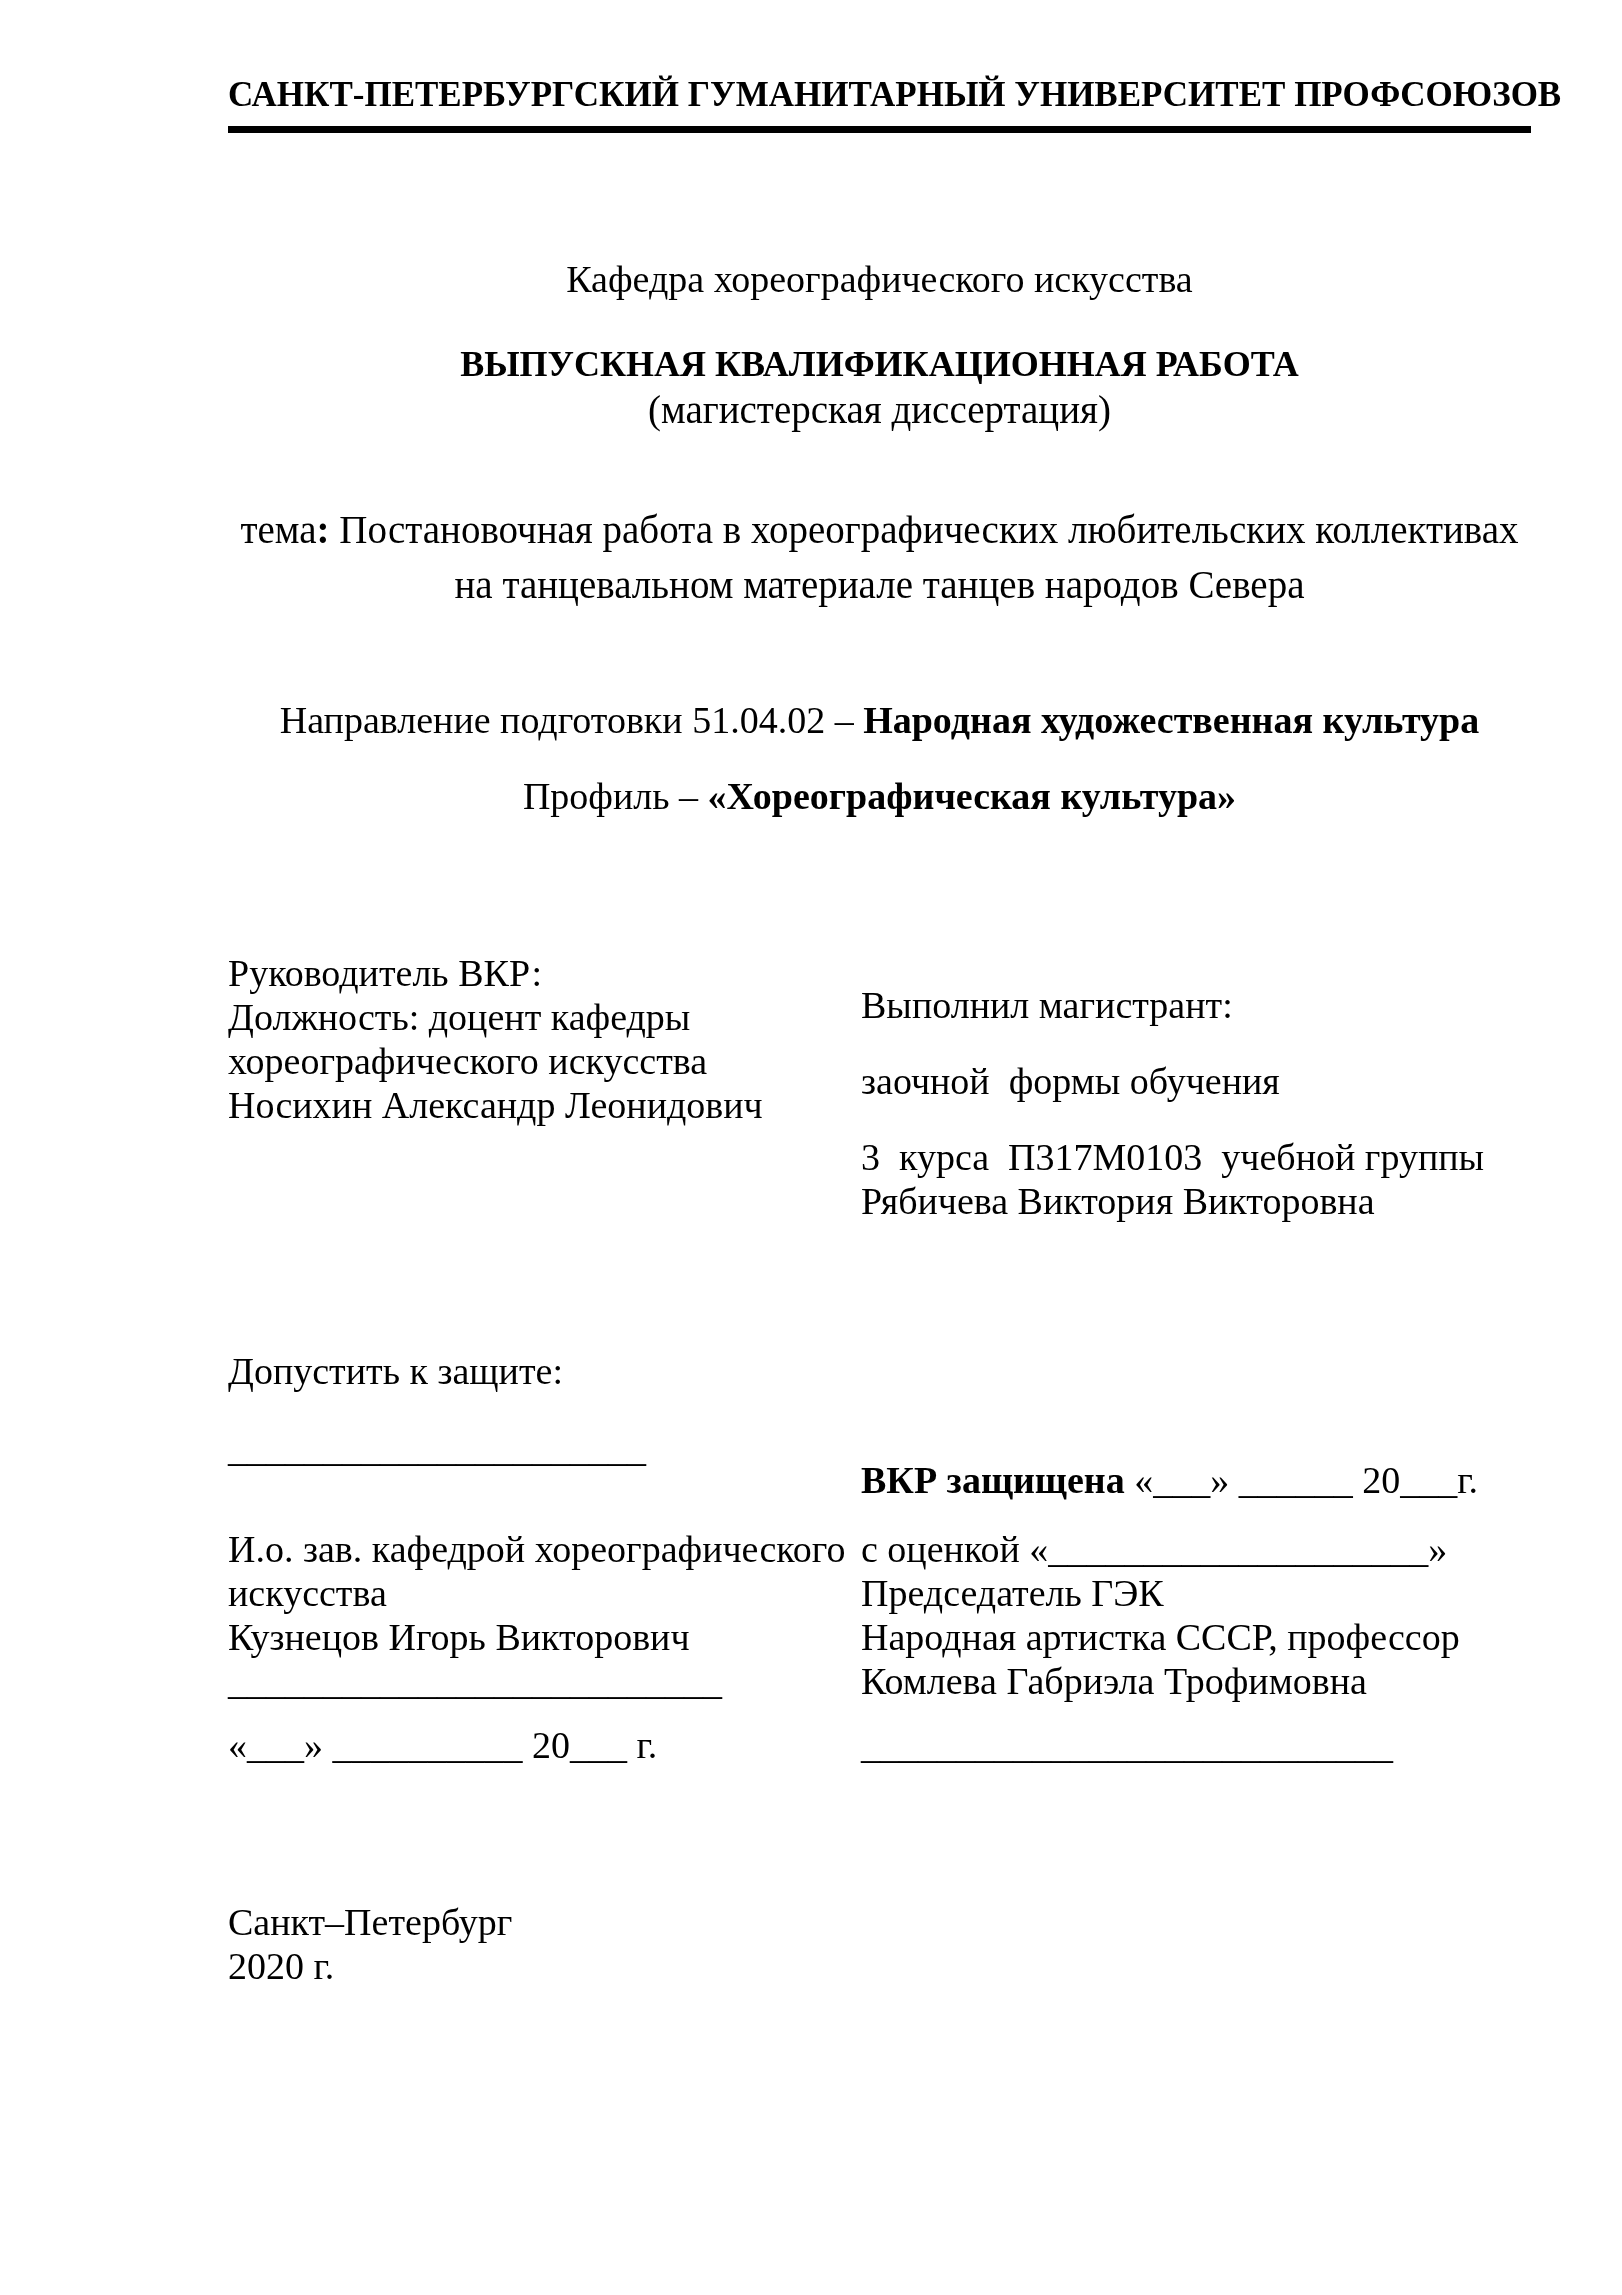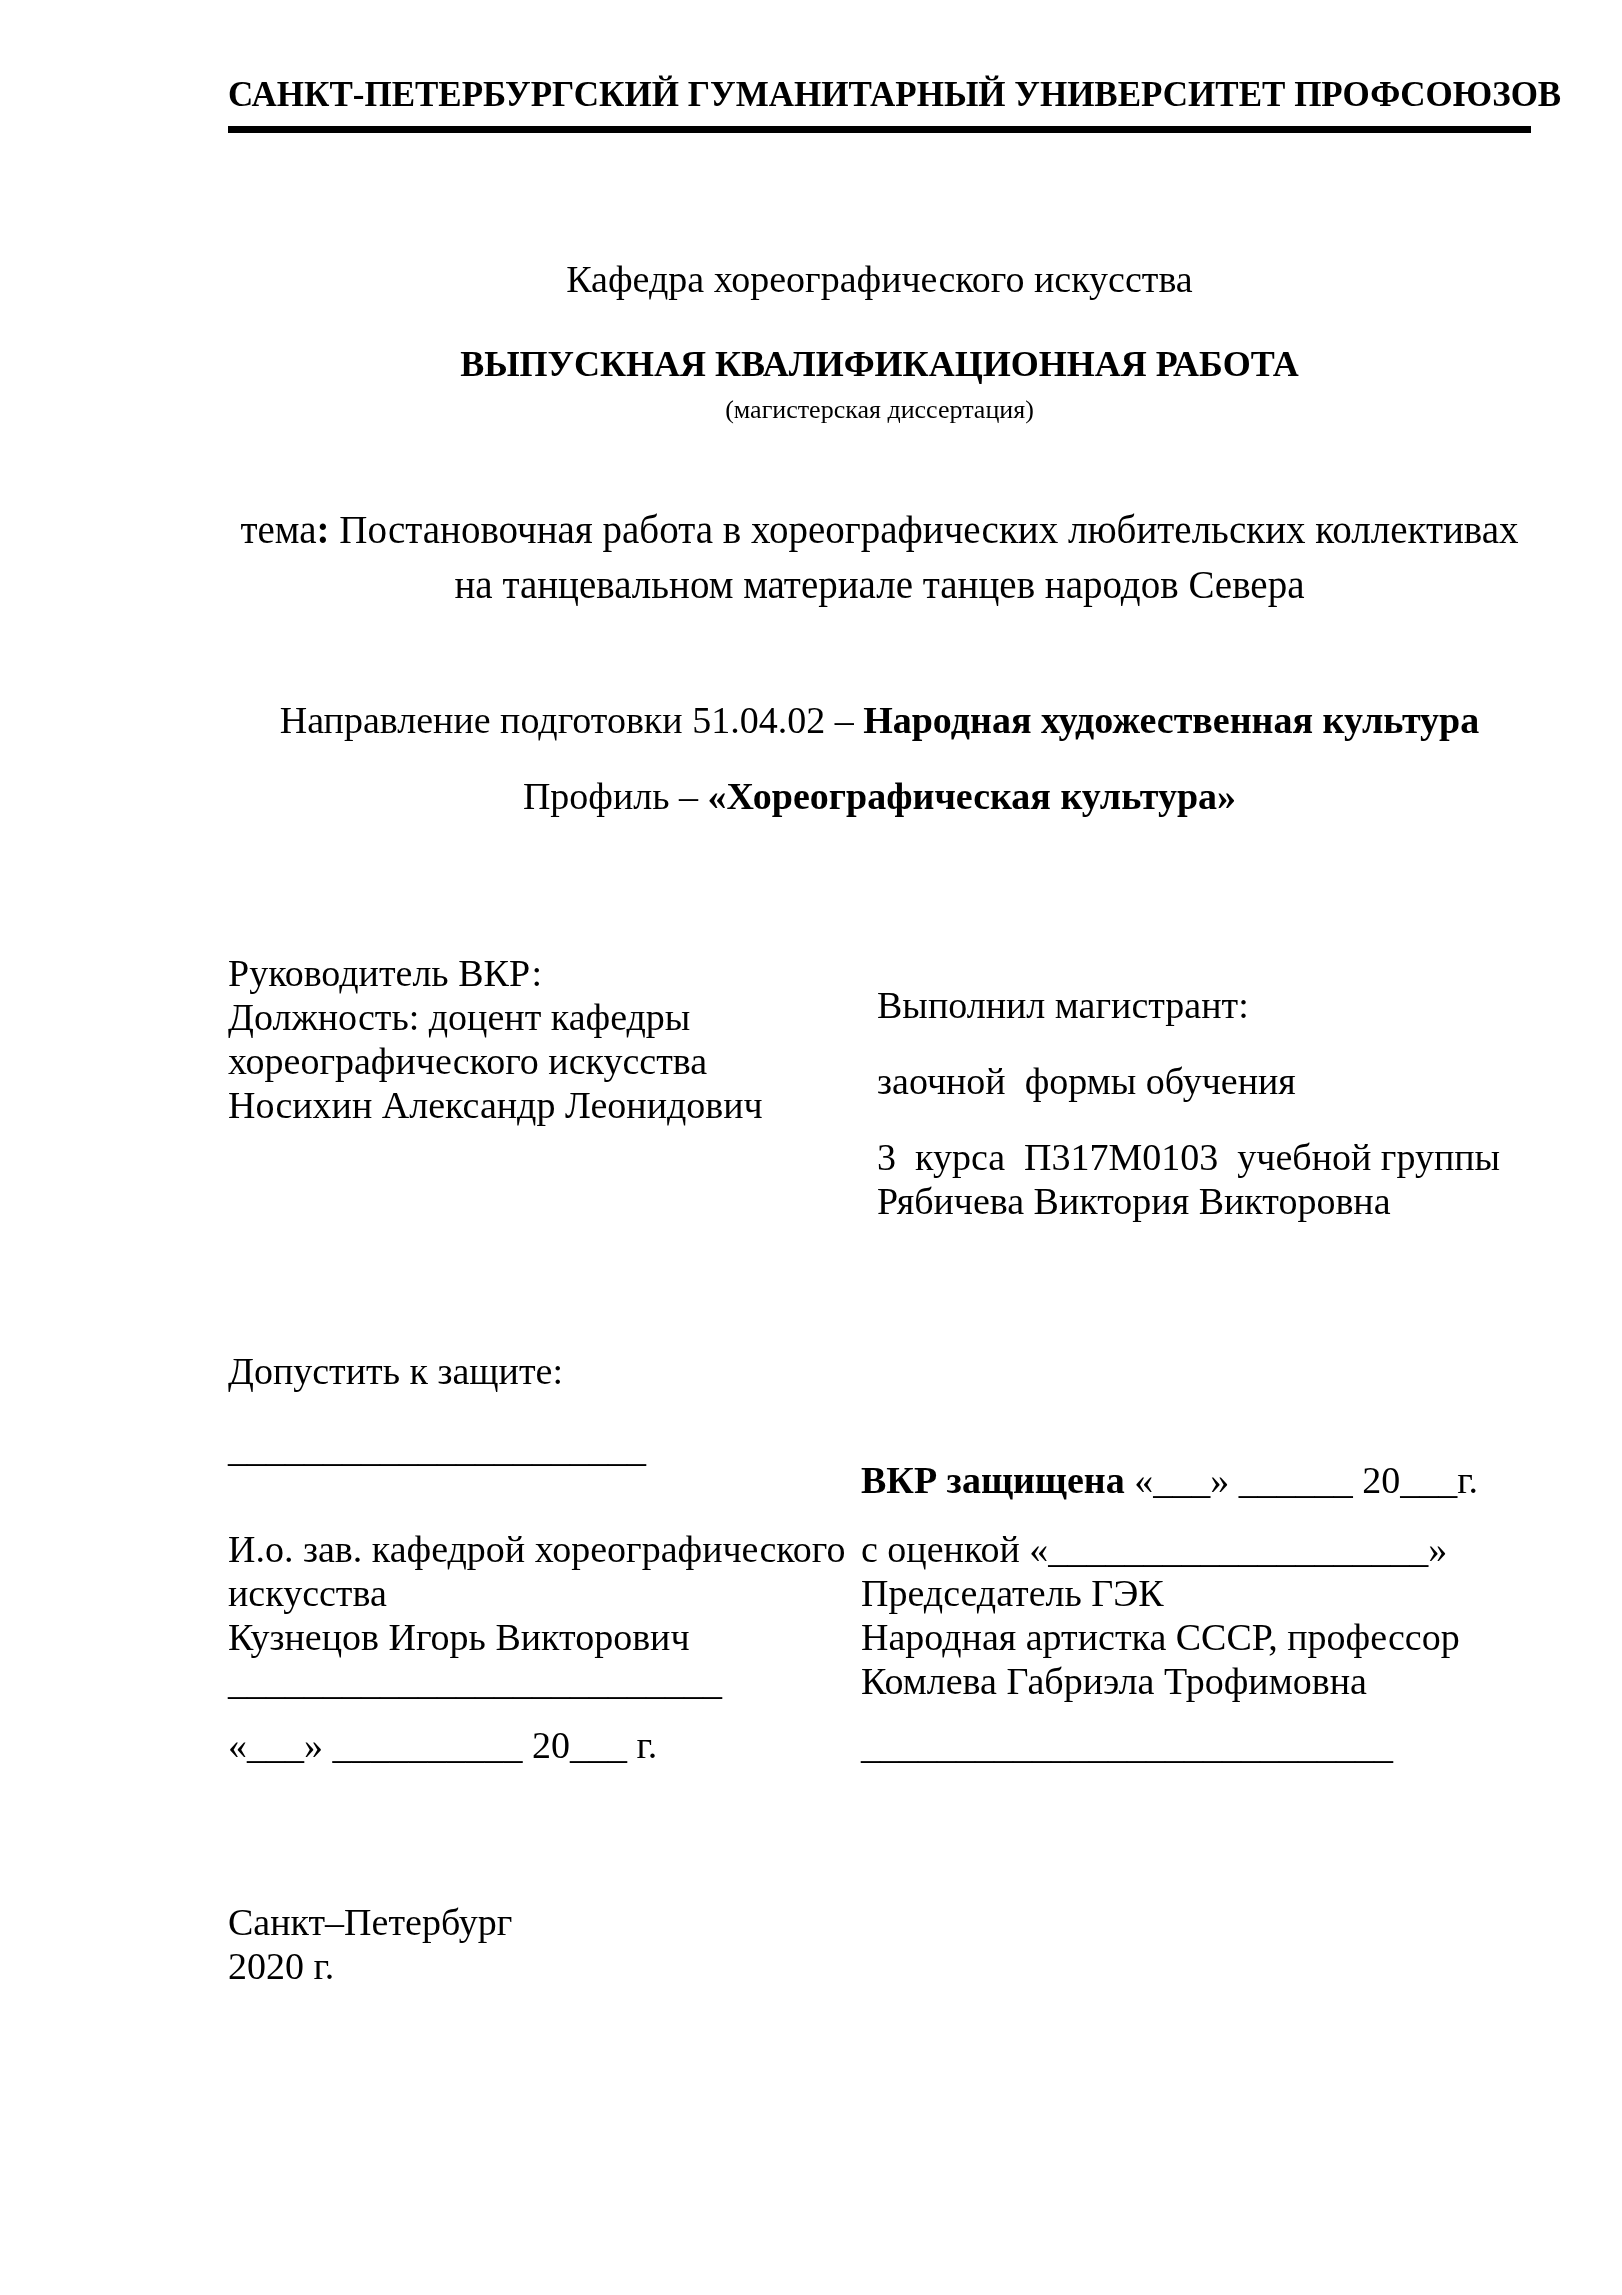--- a/index.html
+++ b/index.html
@@ -35,36 +35,36 @@
   .department-line {
     margin-top: 124px;
     line-height: 44px;
   }
   .work-type-line {
     margin-top: 41px;
     font-size: 36px;
     font-weight: bold;
     line-height: 44px;
   }
-  .work-subtype-line { line-height: 47px; font-size: 26px; }
+  .work-subtype-line { line-height: 47px; font-size: 39px; }
   .theme-block {
     margin-top: 69px;
     font-size: 39px;
     line-height: 55px;
   }
   .direction-block {
     margin-top: 86px;
     line-height: 44px;
   }
   .two-col {
     display: grid;
     grid-template-columns: 633px 1fr;
     line-height: 44px;
   }
-  .people-row { margin-top: 133px; gap: 16px; }
+  .people-row { margin-top: 133px; }
   .admit-line { margin-top: 126px; line-height: 44px; }
   .sig-row { margin-top: 33px; }
   .approve-row { margin-top: 25px; }
   .date-row { margin-top: 19.6px; }
   .footer-block {
     margin-top: 133px;
     line-height: 44px;
     text-align: left;
   }
   .nowrap { white-space: nowrap; }

